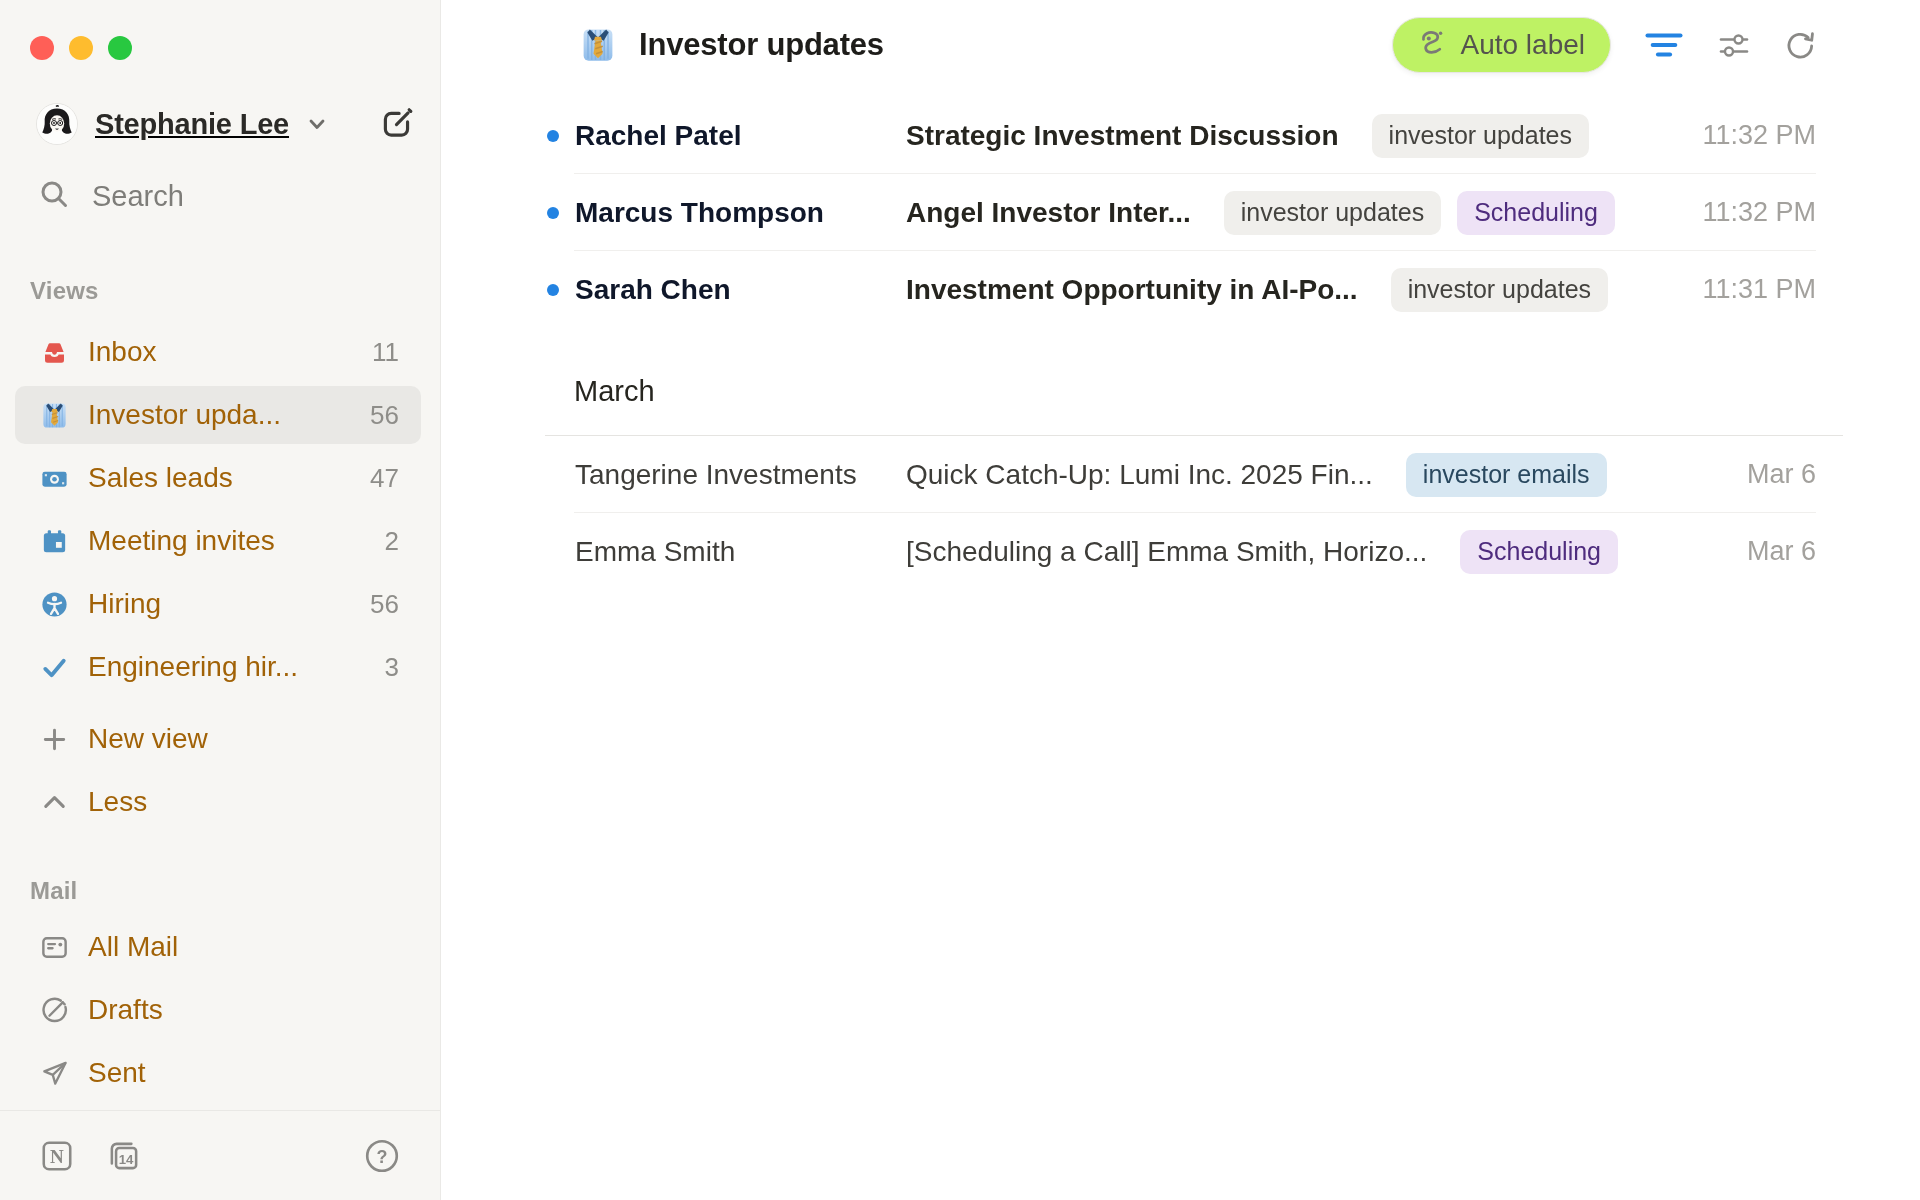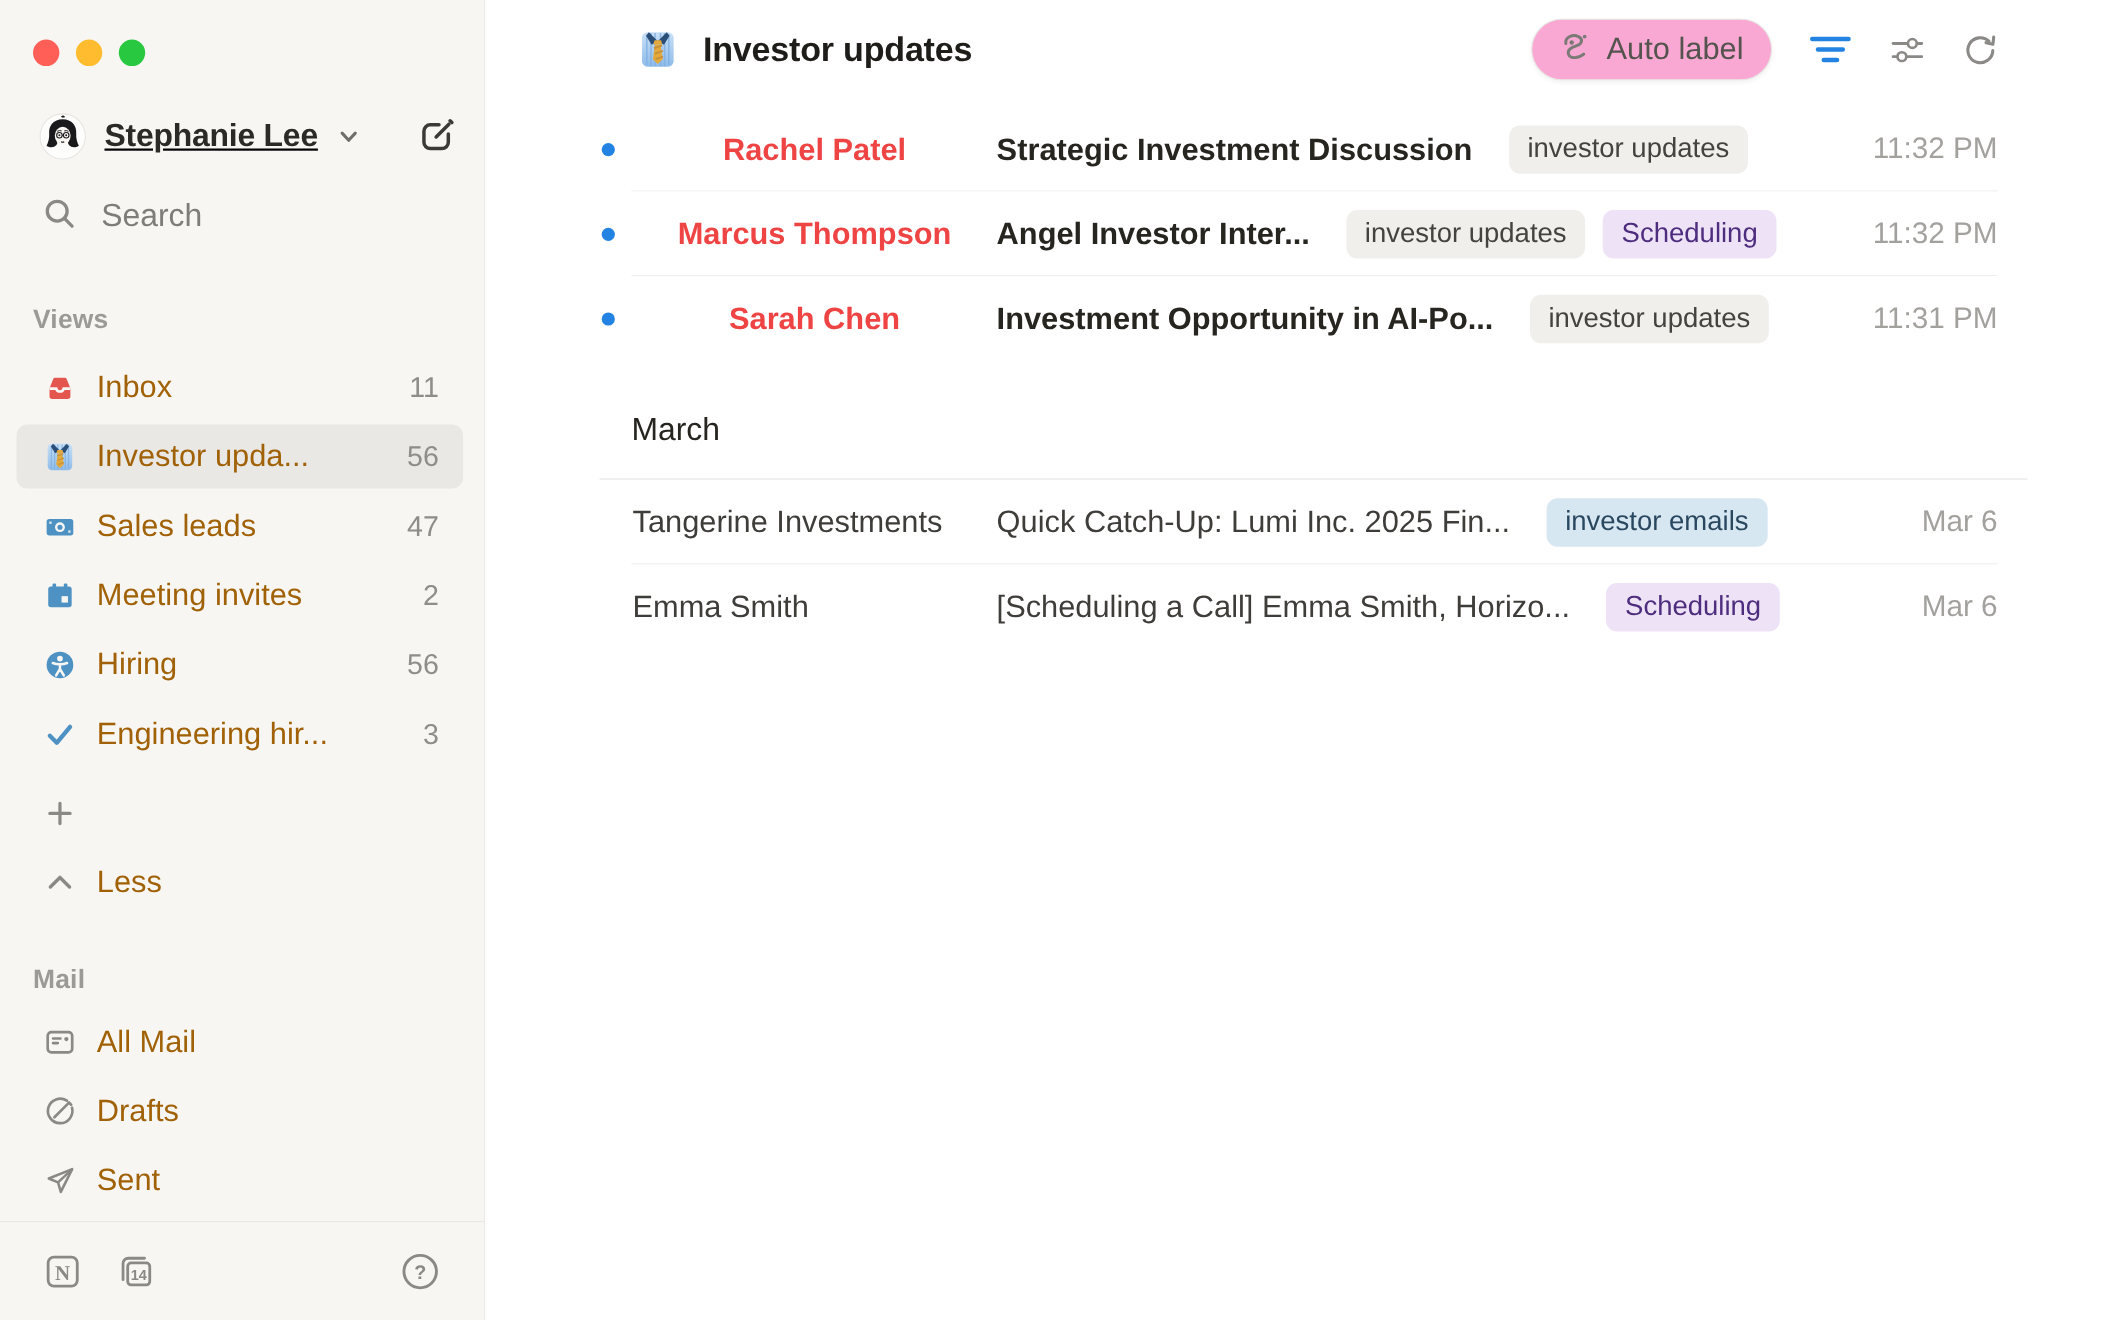--- a/index.html
+++ b/index.html
@@ -40,32 +40,32 @@
 
   .sidebar-bottom { position:absolute; left:0; right:0; bottom:0; height:90px; border-top:1px solid #E9E8E5;
                     display:flex; align-items:center; padding:0 39px; gap:30px; }
   .sidebar-bottom .spacer { flex:1; }
 
   
   .main { flex:1; background:#fff; display:flex; flex-direction:column; }
   .main-header { display:flex; align-items:center; height:56px; margin:17px 103px 0 137px; }
   .main-title { margin-left:21px; font-size:31px; font-weight:700; color:#1E1D1A; letter-spacing:-.2px; }
   .header-actions { margin-left:auto; display:flex; align-items:center; gap:33px; }
-  .auto-label-btn { display:flex; align-items:center; gap:13px; height:56px; padding:0 25px 0 22px; background:#f9a8d4;
+  .auto-label-btn { display:flex; align-items:center; gap:13px; height:56px; padding:0 25px 0 22px; background:#bef264;
                     border:1px solid #E8E7E4; border-radius:28px; box-shadow:0 2px 5px rgba(0,0,0,.06);
                     font-size:28px; color:#54534E; cursor:pointer; }
   .icon-btn { display:flex; align-items:center; justify-content:center; cursor:pointer; }
 
   .email-list { margin-top:24px; }
   .email-row { display:flex; align-items:center; height:77px; padding:0 104px 0 106px; position:relative; cursor:pointer; }
   .email-row.divided::after { content:""; position:absolute; left:133px; right:104px; bottom:0; height:1px; background:#F0EFED; }
   .dot { width:12px; height:12px; border-radius:50%; margin-right:16px; flex:none; background:transparent; }
   .email-row.unread .dot { background:#2383E2; }
   .sender { width:331px; flex:none; font-size:28px; color:#3E3D39; white-space:nowrap; overflow:hidden; }
-  .email-row.unread .sender { font-weight:700; color:#ef4444;text-align:center; }
+  .email-row.unread .sender { font-weight:700; color:#0f172a; }
   .subject { font-size:28px; color:#3E3D39; white-space:nowrap; overflow:hidden; text-overflow:ellipsis; flex:0 1 auto; }
   .email-row.unread .subject { font-weight:600; color:#26251F; }
   .tags { display:flex; gap:16px; margin-left:33px; flex:none; }
   .tag { height:44px; display:flex; align-items:center; padding:0 17px; border-radius:10px; font-size:25px; font-weight:500; white-space:nowrap; }
   .tag-gray   { background:#F0EFEC; color:#44433F; }
   .tag-purple { background:#EEE3F6; color:#4E2C7E; }
   .tag-blue   { background:#D7E7F2; color:#29485F; }
   .time { margin-left:auto; padding-left:24px; font-size:27px; color:#A3A19D; flex:none; }
 
   .section-head { margin:0 77px 0 104px; padding:47px 0 27px 29px; border-bottom:1px solid #E5E4E1;
@@ -205,20 +205,21 @@
         </div>
       </div>
 
     <div class="side-list actions-list" id="actions-list">
         <div class="side-item">
           <span class="side-icon">
             <svg viewBox="0 0 32 32" width="31" height="31">
               <path d="M16 6.5 v19 M6.5 16 h19" stroke="#8A8986" stroke-width="3" stroke-linecap="round"></path>
             </svg>
           </span>
+          <span class="side-label">New view</span>
         </div>
         <div class="side-item">
           <span class="side-icon">
             <svg viewBox="0 0 32 32" width="31" height="31">
               <polyline points="7,20 16,11 25,20" fill="none" stroke="#8A8986" stroke-width="3.2" stroke-linecap="round" stroke-linejoin="round"></polyline>
             </svg>
           </span>
           <span class="side-label">Less</span>
         </div>
       </div>

